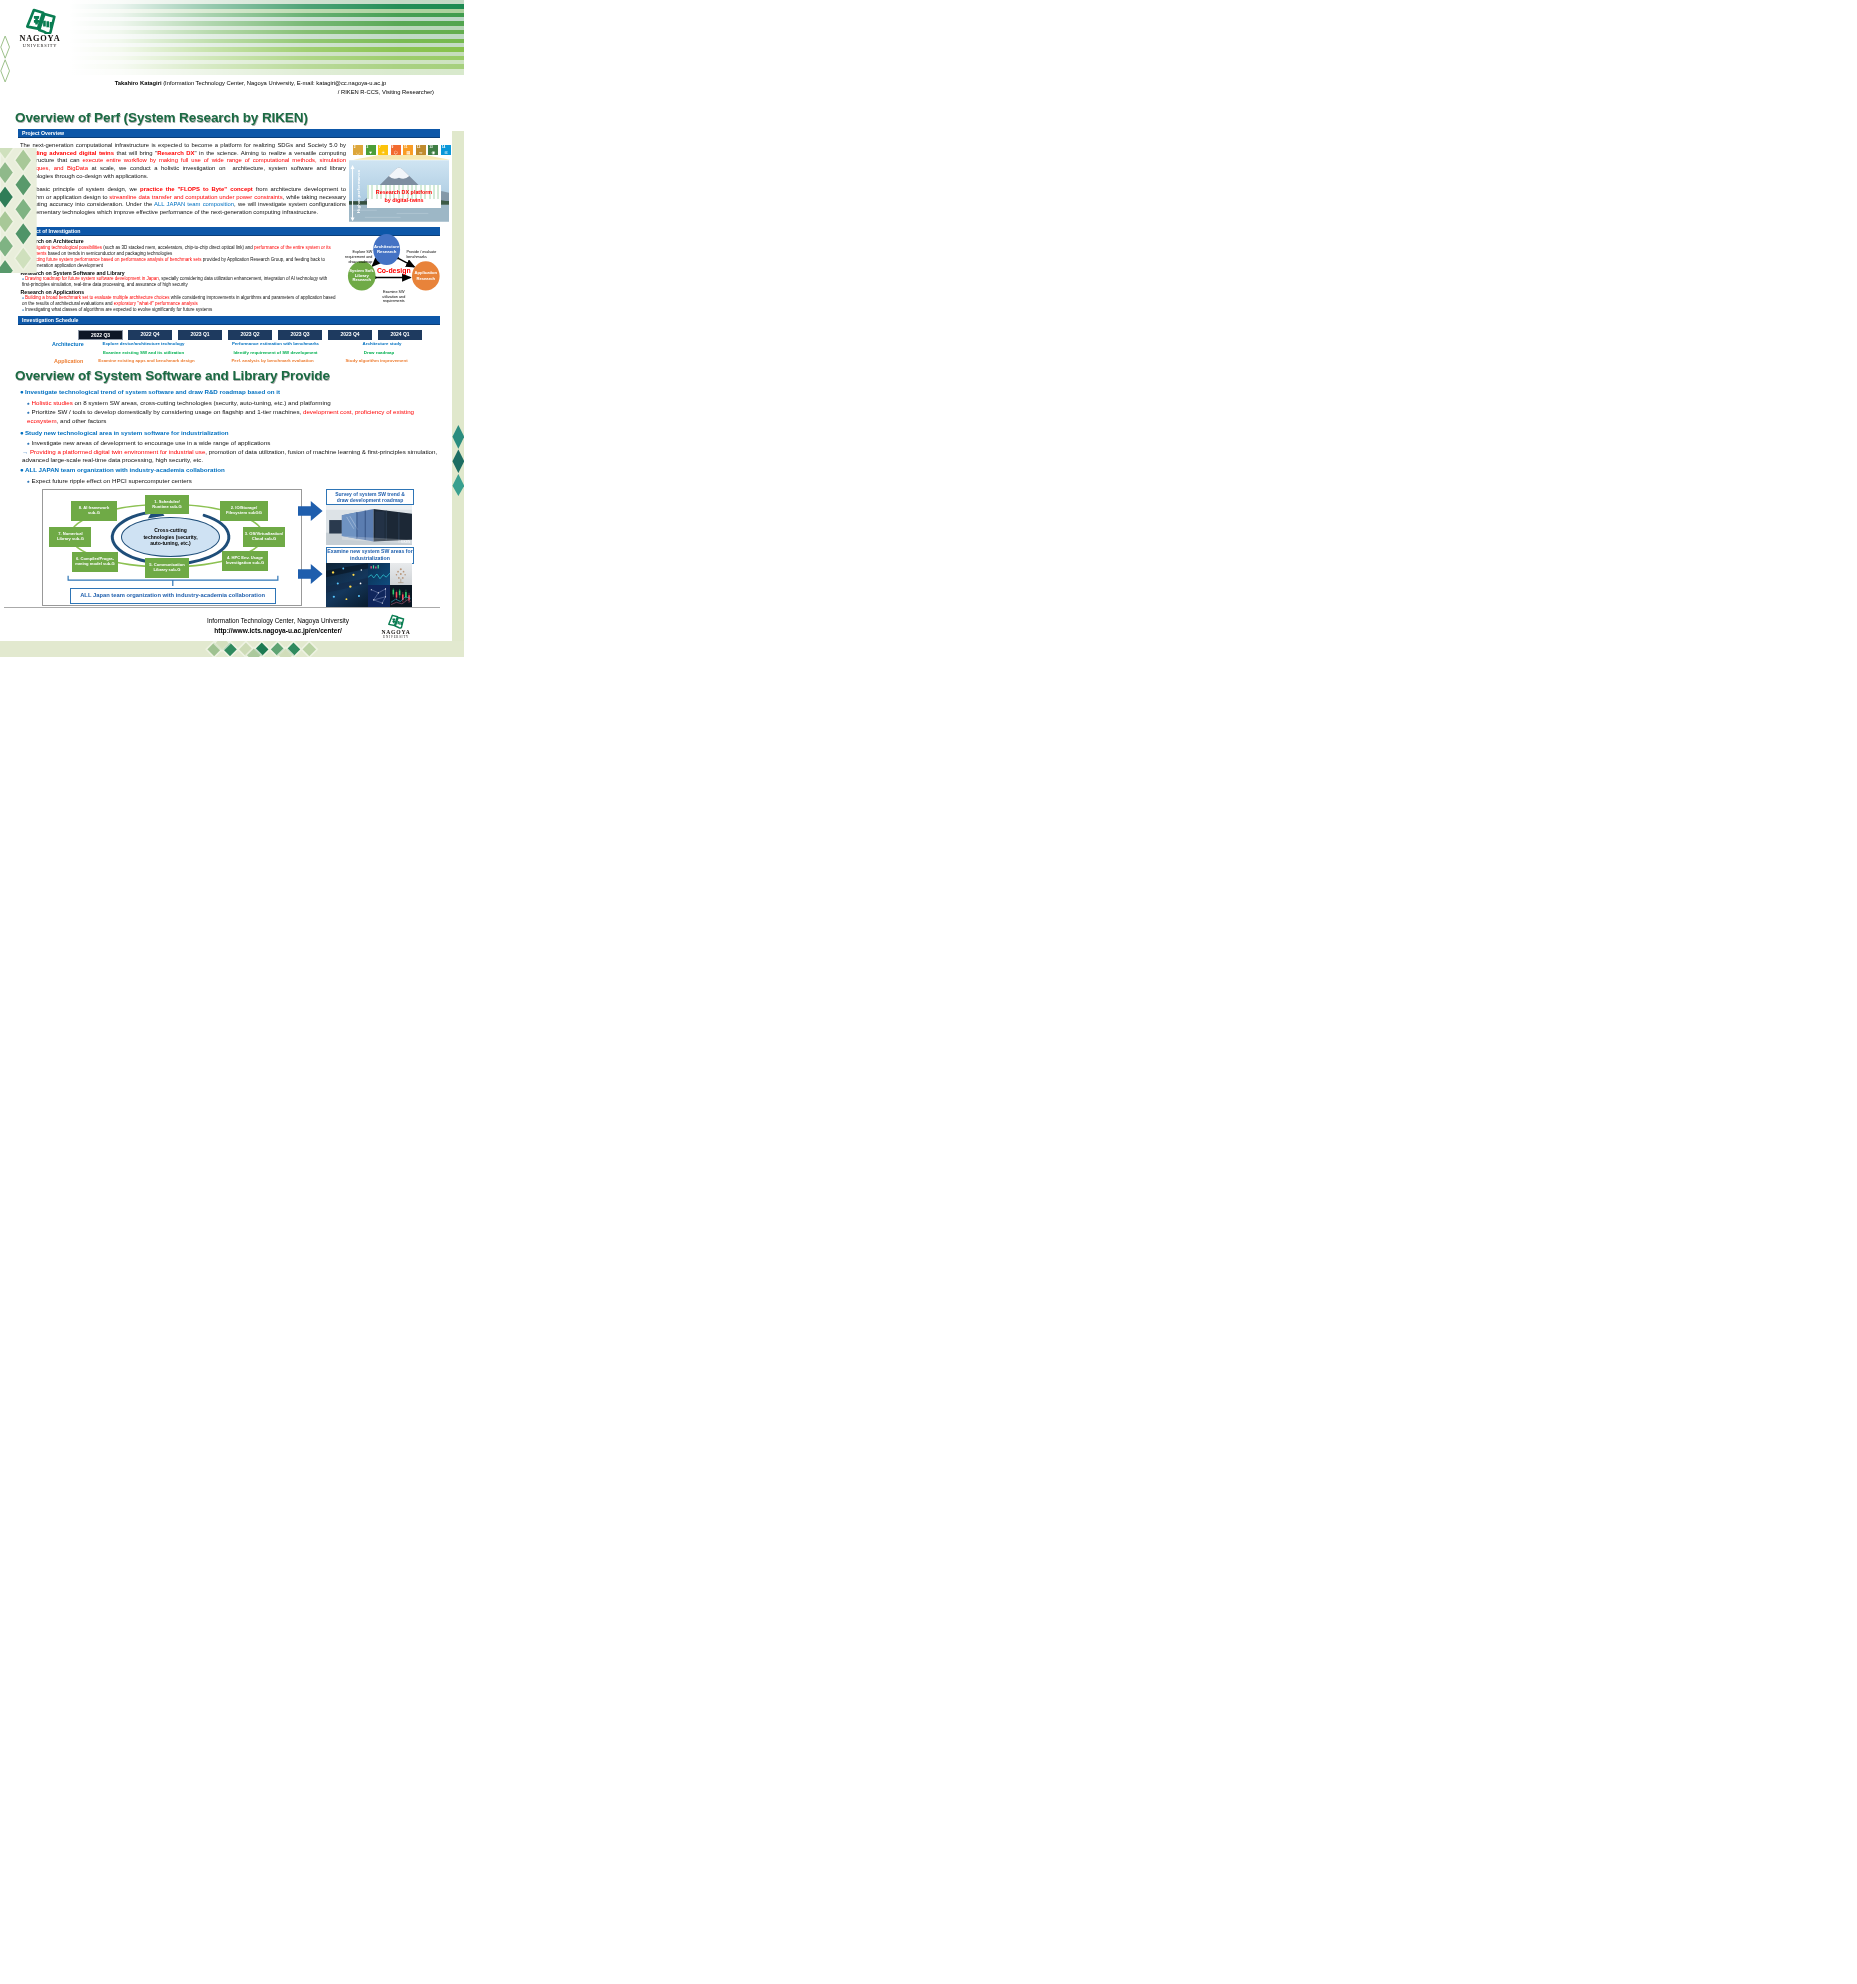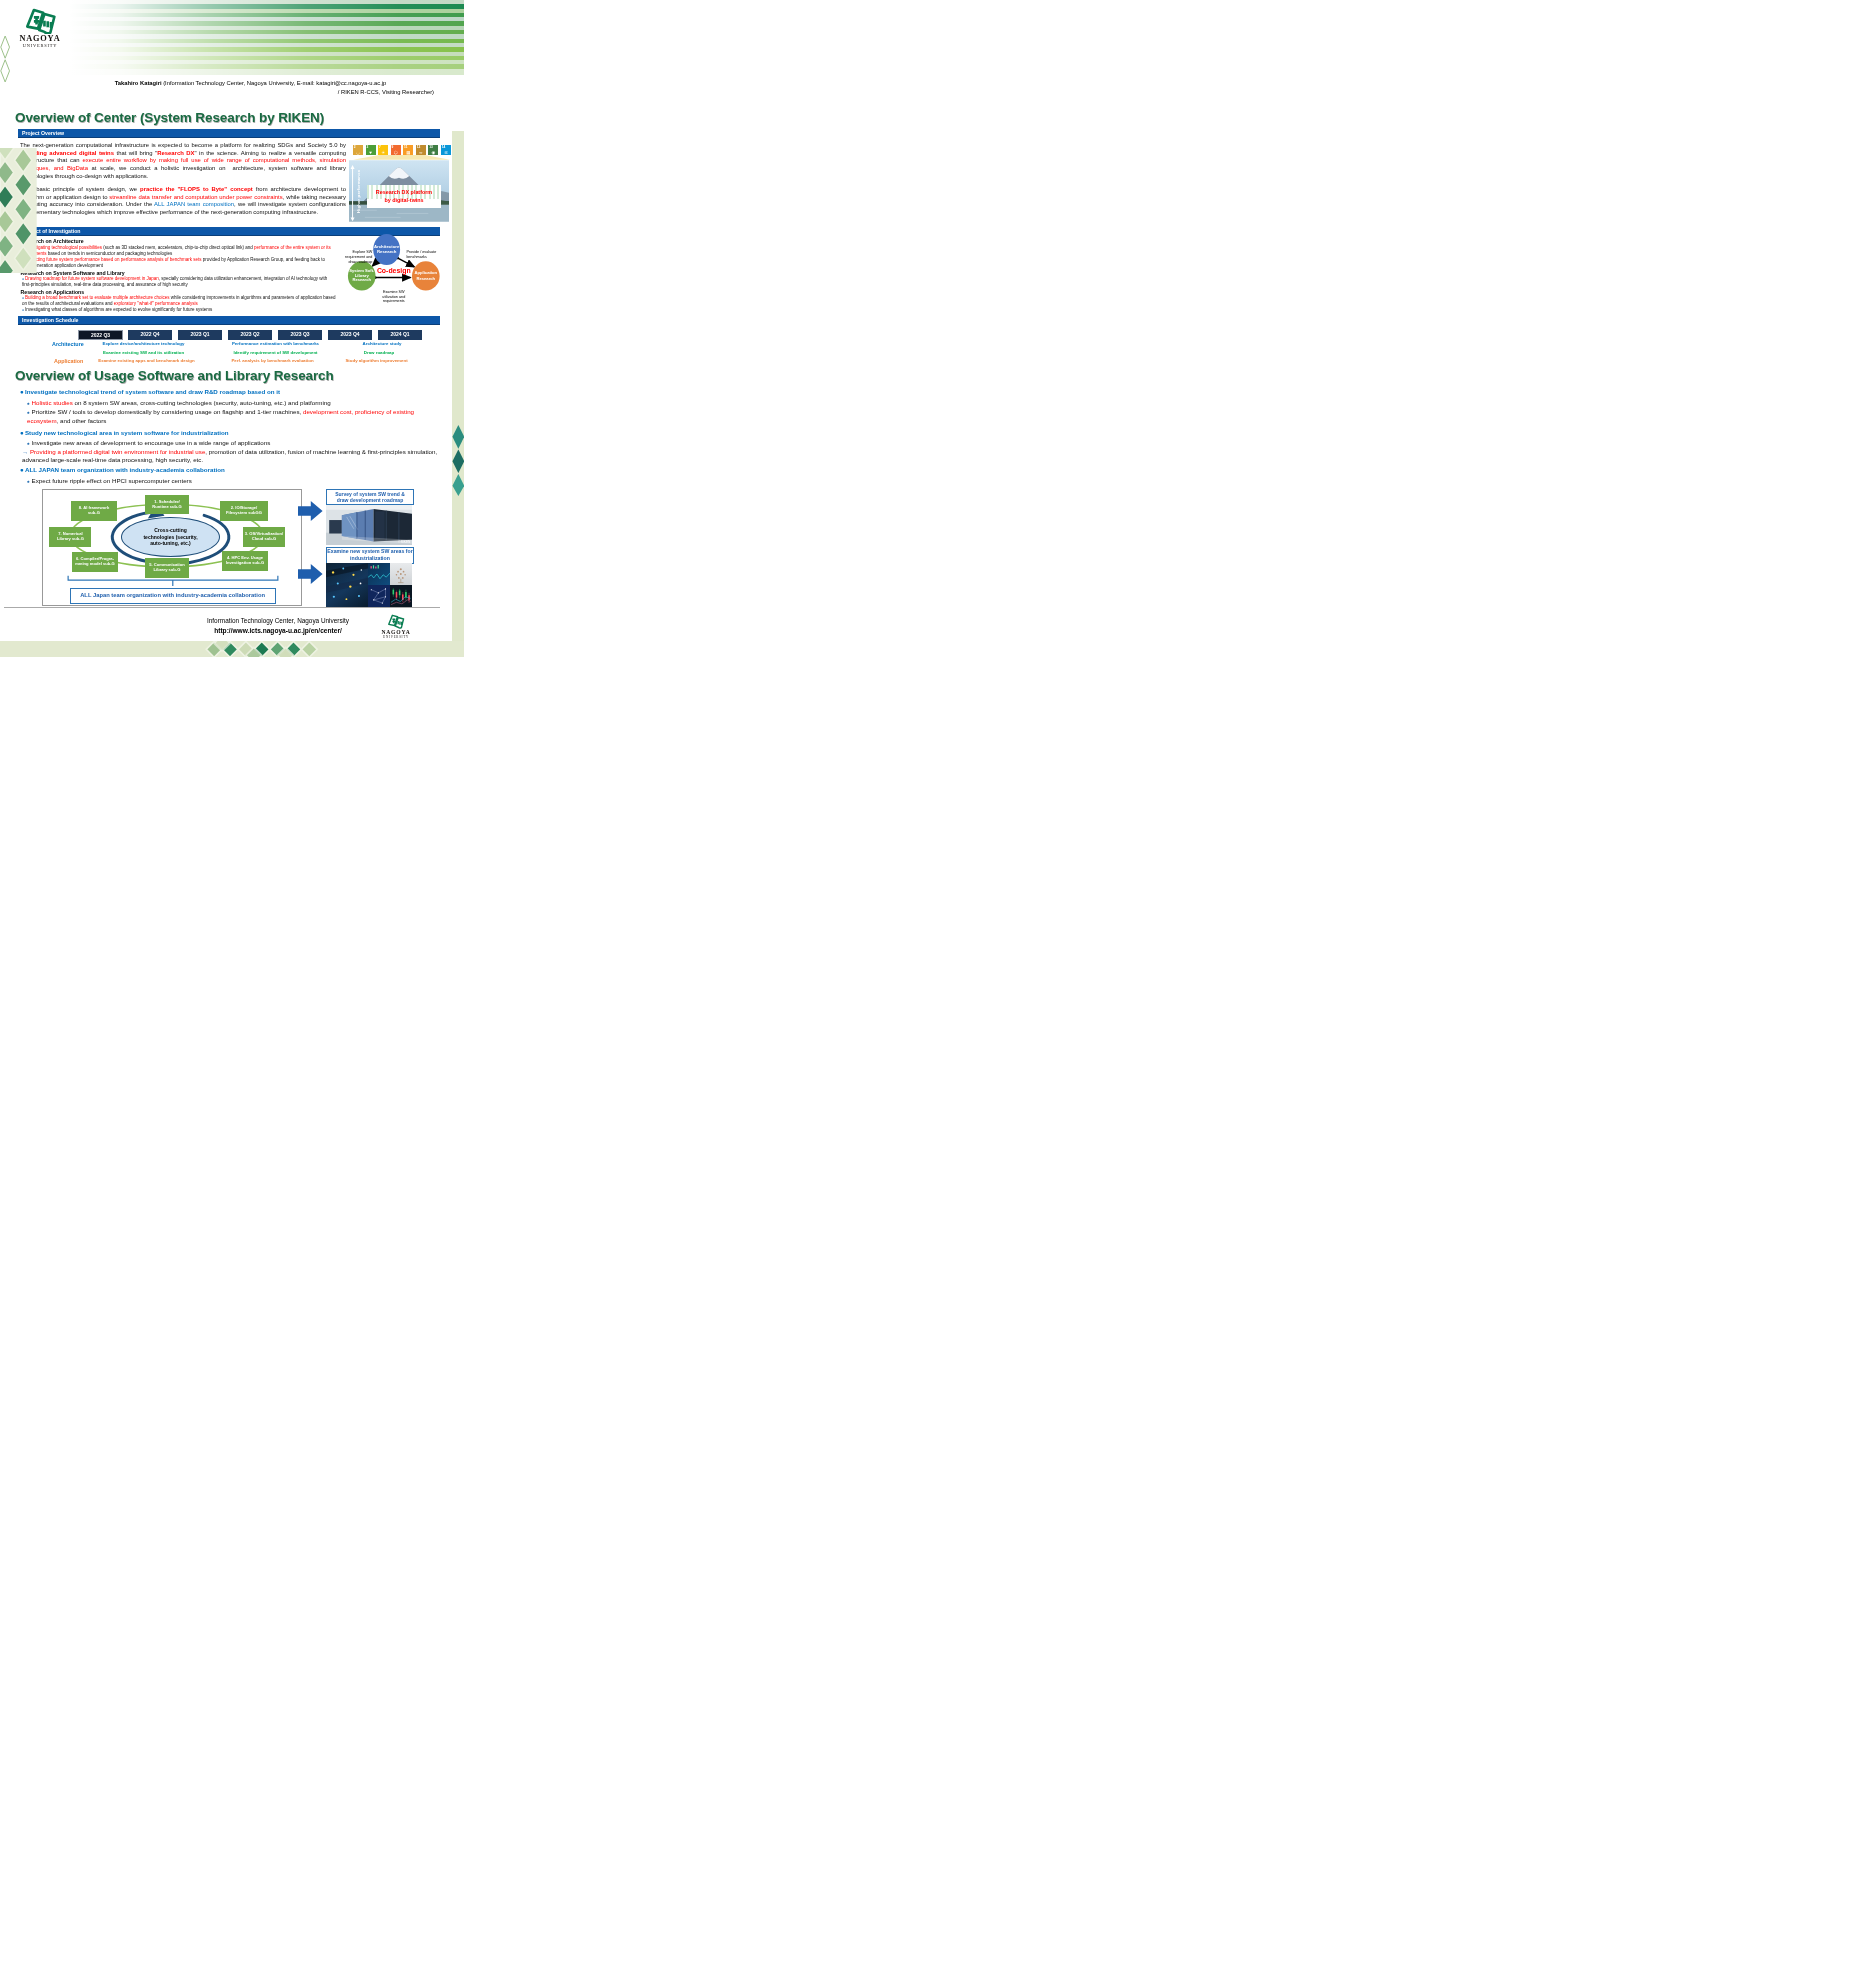--- a/index.html
+++ b/index.html
@@ -77,21 +77,21 @@
     <g fill="none" stroke="#9cc08a" stroke-width="2.5">
       <polygon points="13,2 24,30 13,58 2,30"></polygon>
       <polygon points="13,62 24,90 13,118 2,90"></polygon>
     </g>
   </svg>
 
 
   <div class="abs author" style="left:67px;top:80px;width:367px;text-align:center;"><span class="seg bold">Takahiro Katagiri </span><span class="seg ">(Information Technology Center, Nagoya University, E-mail: katagiri@cc.nagoya-u.ac.jp</span></div>
   <div class="abs author" style="left:67px;top:89px;width:367px;text-align:right;">/ RIKEN R-CCS, Visiting Researcher)</div>
 
-  <div class="abs h1g" style="left:15px;top:110px;">Overview of Center (System Research by RIKEN)</div>
+  <div class="abs h1g" style="left:15px;top:110px;">Overview of Perf (System Research by RIKEN)</div>
 
   <div class="abs bar" style="left:18px;top:129px;width:418px;">Project Overview</div>
 
   <div class="abs para" style="left:20px;top:142px;width:326px;"><span class="seg ">The next-generation computational infrastructure is expected to become a platform for realizing SDGs and Society 5.0 by </span><span class="seg redb">providing advanced digital twins</span><span class="seg "> that will bring "</span><span class="seg redb">Research DX</span><span class="seg ">" in the science. Aiming to realize a versatile computing infrastructure that can </span><span class="seg red">execute entire workflow by making full use of wide range of computational methods, simulation techniques, and BigData</span><span class="seg "> at scale, we conduct a holistic investigation on  architecture, system software and library technologies through co-design with applications.</span></div>
   <div class="abs para" style="left:20px;top:186px;width:326px;"><span class="seg ">As a basic principle of system design, we </span><span class="seg redb">practice the "FLOPS to Byte" concept</span><span class="seg "> from architecture development to algorithm or application design to </span><span class="seg red">streamline data transfer and computation under power constraints</span><span class="seg ">, while taking necessary computing accuracy into consideration. Under the </span><span class="seg blue">ALL JAPAN team composition</span><span class="seg ">, we will investigate system configurations and elementary technologies which improve effective performance of the next-generation computing infrastructure.</span></div>
 
   <div class="abs" style="left:353px;top:145px;width:97px;white-space:nowrap;">
     <div class="sdg" style="background:#DDA63A"><span class="n">2</span><span class="g">◡</span></div>
     <div class="sdg" style="background:#4C9F38"><span class="n">3</span><span class="g">♥</span></div>
     <div class="sdg" style="background:#FCC30B"><span class="n">7</span><span class="g">☀</span></div>
@@ -211,21 +211,21 @@
 
   <div class="abs rowit c-green" style="left:94px;top:350px;width:99px;">Examine existing SW and its utilization</div>
   <div class="abs rowit c-green" style="left:224px;top:350px;width:103px;">Identify requirement of SW development</div>
   <div class="abs rowit c-green" style="left:353px;top:350px;width:52px;">Draw roadmap</div>
 
   <div class="abs rowlab c-orange" style="left:54px;top:358px;">Application</div>
   <div class="abs rowit c-orange" style="left:95px;top:358px;width:103px;">Examine existing apps and benchmark design</div>
   <div class="abs rowit c-orange" style="left:223px;top:358px;width:99px;">Perf. analysis by benchmark evaluation</div>
   <div class="abs rowit c-orange" style="left:339px;top:358px;width:75px;">Study algorithm improvement</div>
 
-  <div class="abs h1g" style="left:15px;top:368px;">Overview of Usage Software and Library Research</div>
+  <div class="abs h1g" style="left:15px;top:368px;">Overview of System Software and Library Provide</div>
 
   <div class="abs sline" style="left:20px;top:388px;width:419px;"><span class="seg bigdot">●</span><span class="seg blueb">Investigate technological trend of system software and draw R&amp;D roadmap based on it</span></div>
   <div class="abs sline" style="left:27px;top:399px;width:413px;"><span class="seg middot">●</span><span class="seg red">Holistic studies</span><span class="seg "> on 8 system SW areas, cross-cutting technologies (security, auto-tuning, etc.) and platforming</span></div>
   <div class="abs sline" style="left:27px;top:408px;width:413px;"><span class="seg middot">●</span><span class="seg ">Prioritize SW / tools to develop domestically by considering usage on flagship and 1-tier machines, </span><span class="seg red">development cost, proficiency of existing ecosystem</span><span class="seg ">, and other factors</span></div>
   <div class="abs sline" style="left:20px;top:429px;width:419px;"><span class="seg bigdot">●</span><span class="seg blueb">Study new technological area in system software for industrialization</span></div>
   <div class="abs sline" style="left:27px;top:439px;width:413px;"><span class="seg middot">●</span><span class="seg ">Investigate new areas of development to encourage use in a wide range of applications</span></div>
   <div class="abs sline" style="left:22px;top:448px;width:418px;"><span class="seg bluearrow">→ </span><span class="seg red">Providing a platformed digital twin environment for industrial use</span><span class="seg ">, promotion of data utilization, fusion of machine learning &amp; first-principles simulation, advanced large-scale real-time data processing, high security, etc.</span></div>
   <div class="abs sline" style="left:20px;top:466px;width:419px;"><span class="seg bigdot">●</span><span class="seg blueb">ALL JAPAN team organization with industry-academia collaboration</span></div>
   <div class="abs sline" style="left:27px;top:477px;width:413px;"><span class="seg middot">●</span><span class="seg ">Expect future ripple effect on HPCI supercomputer centers</span></div>
 

